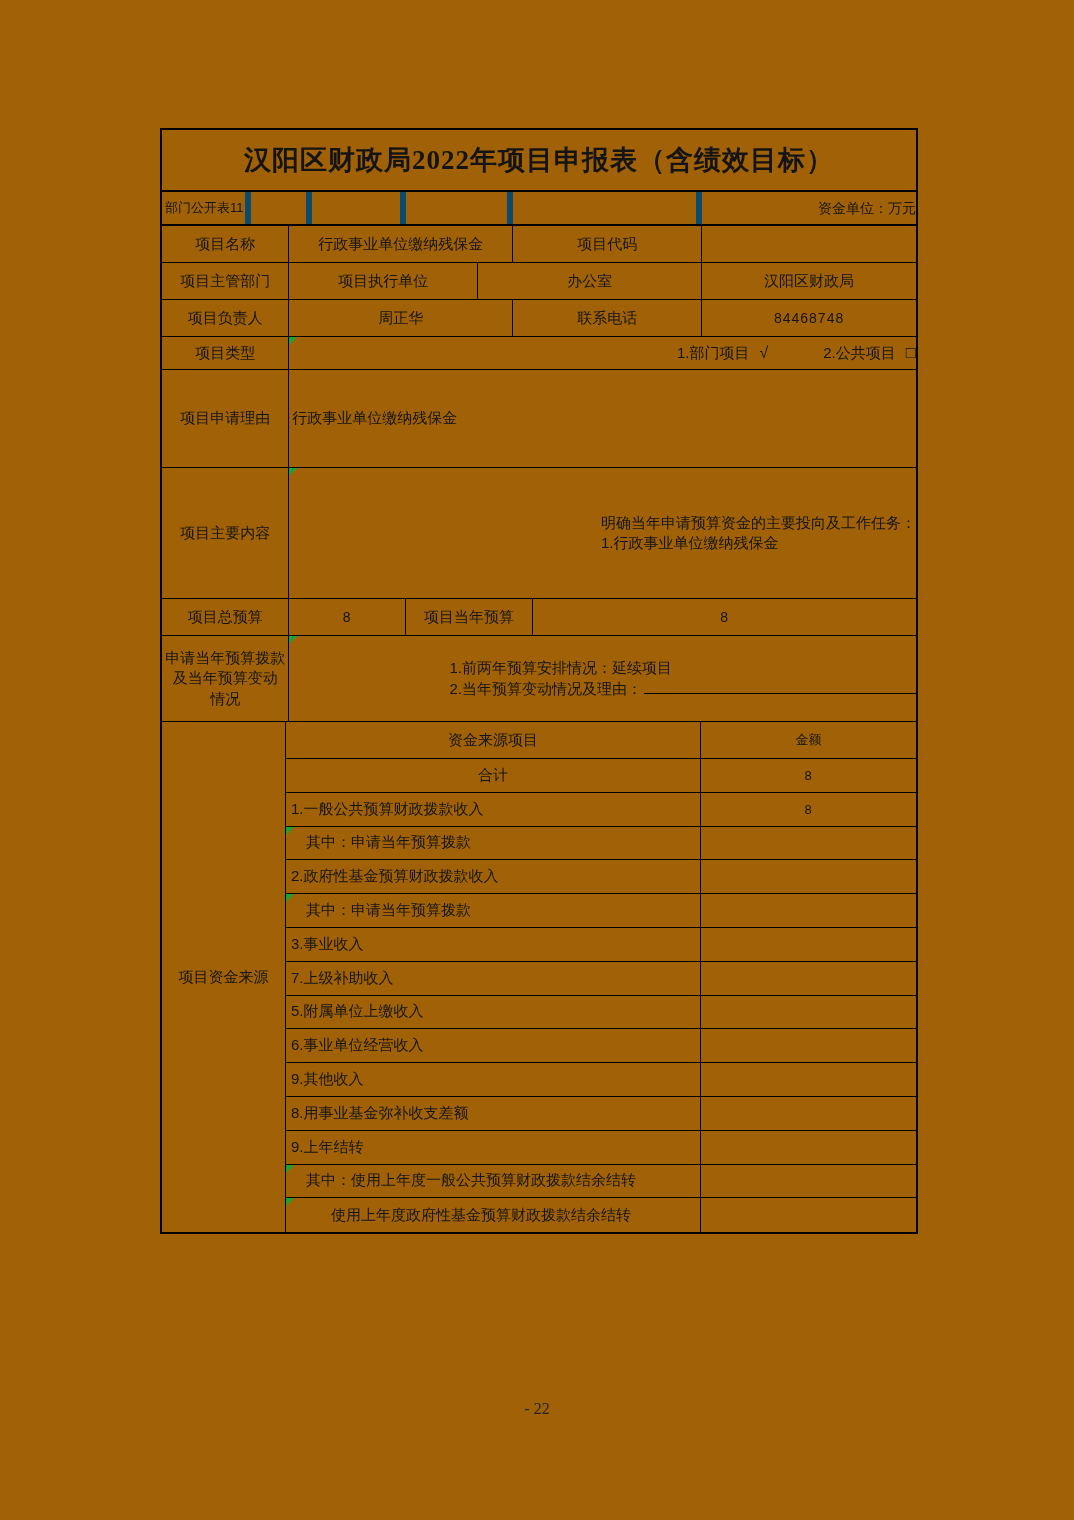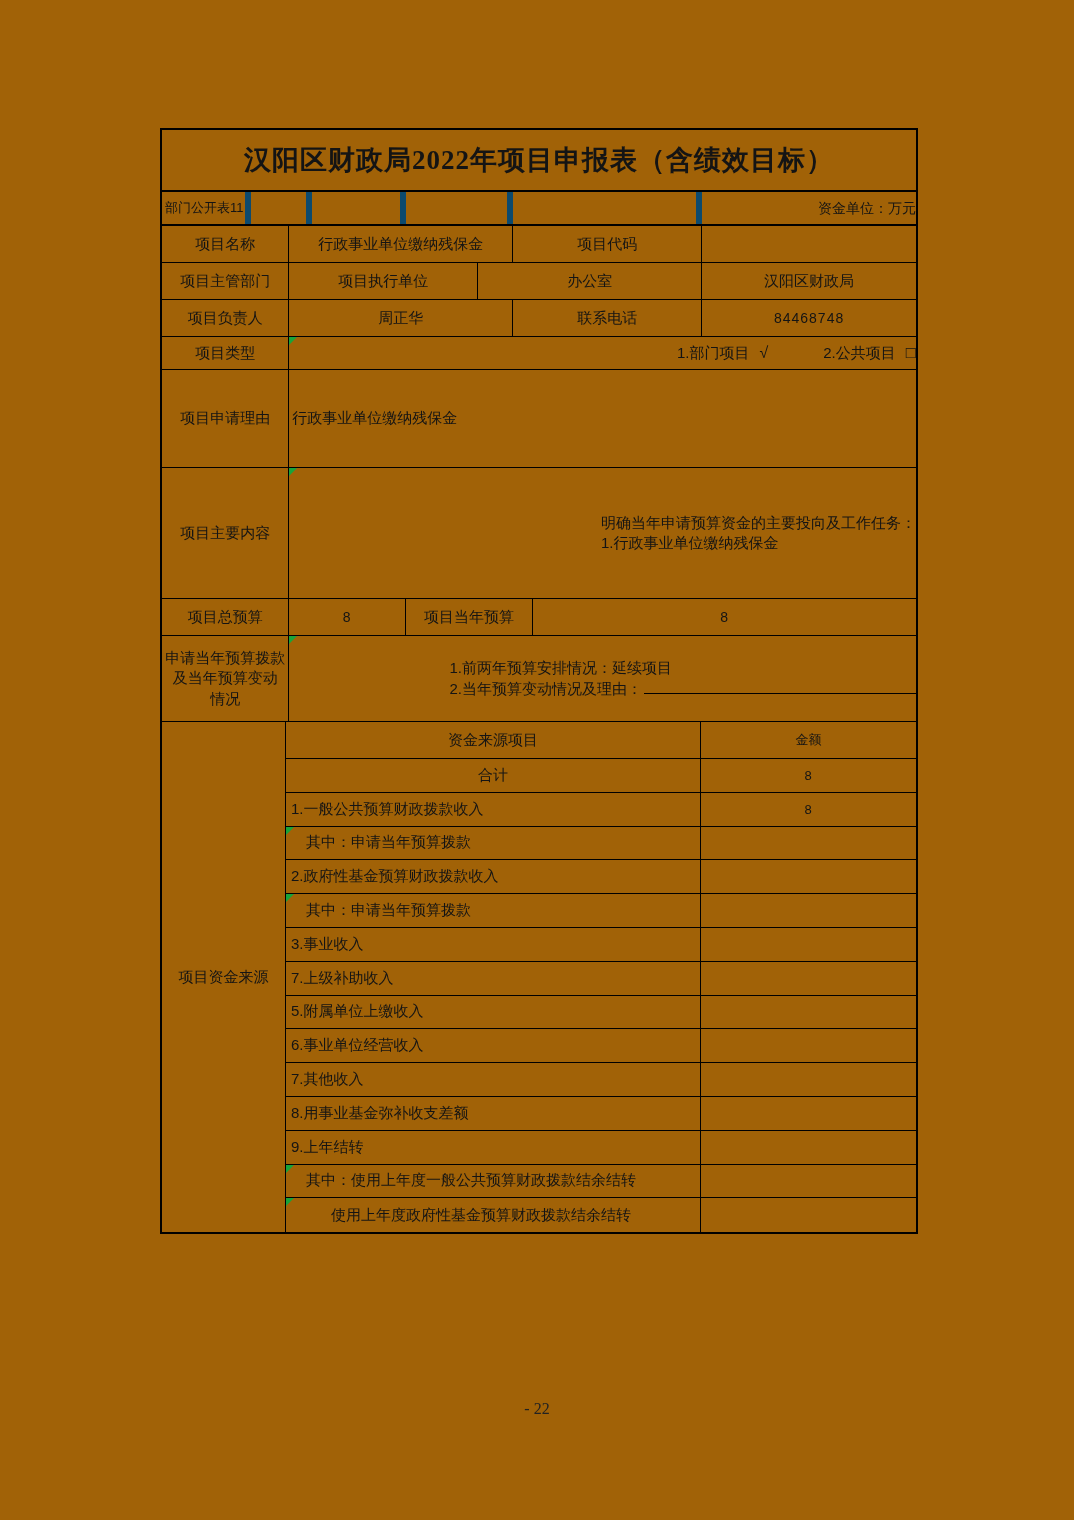--- a/index.html
+++ b/index.html
@@ -187,21 +187,21 @@
         </div>
         <div class="f-row">
           <div class="f-item">5.附属单位上缴收入</div>
           <div class="f-amt num"></div>
         </div>
         <div class="f-row">
           <div class="f-item">6.事业单位经营收入</div>
           <div class="f-amt num"></div>
         </div>
         <div class="f-row">
-          <div class="f-item">7.其他收入</div>
+          <div class="f-item">9.其他收入</div>
           <div class="f-amt num"></div>
         </div>
         <div class="f-row">
           <div class="f-item">8.用事业基金弥补收支差额</div>
           <div class="f-amt num"></div>
         </div>
         <div class="f-row">
           <div class="f-item">9.上年结转</div>
           <div class="f-amt num"></div>
         </div>

